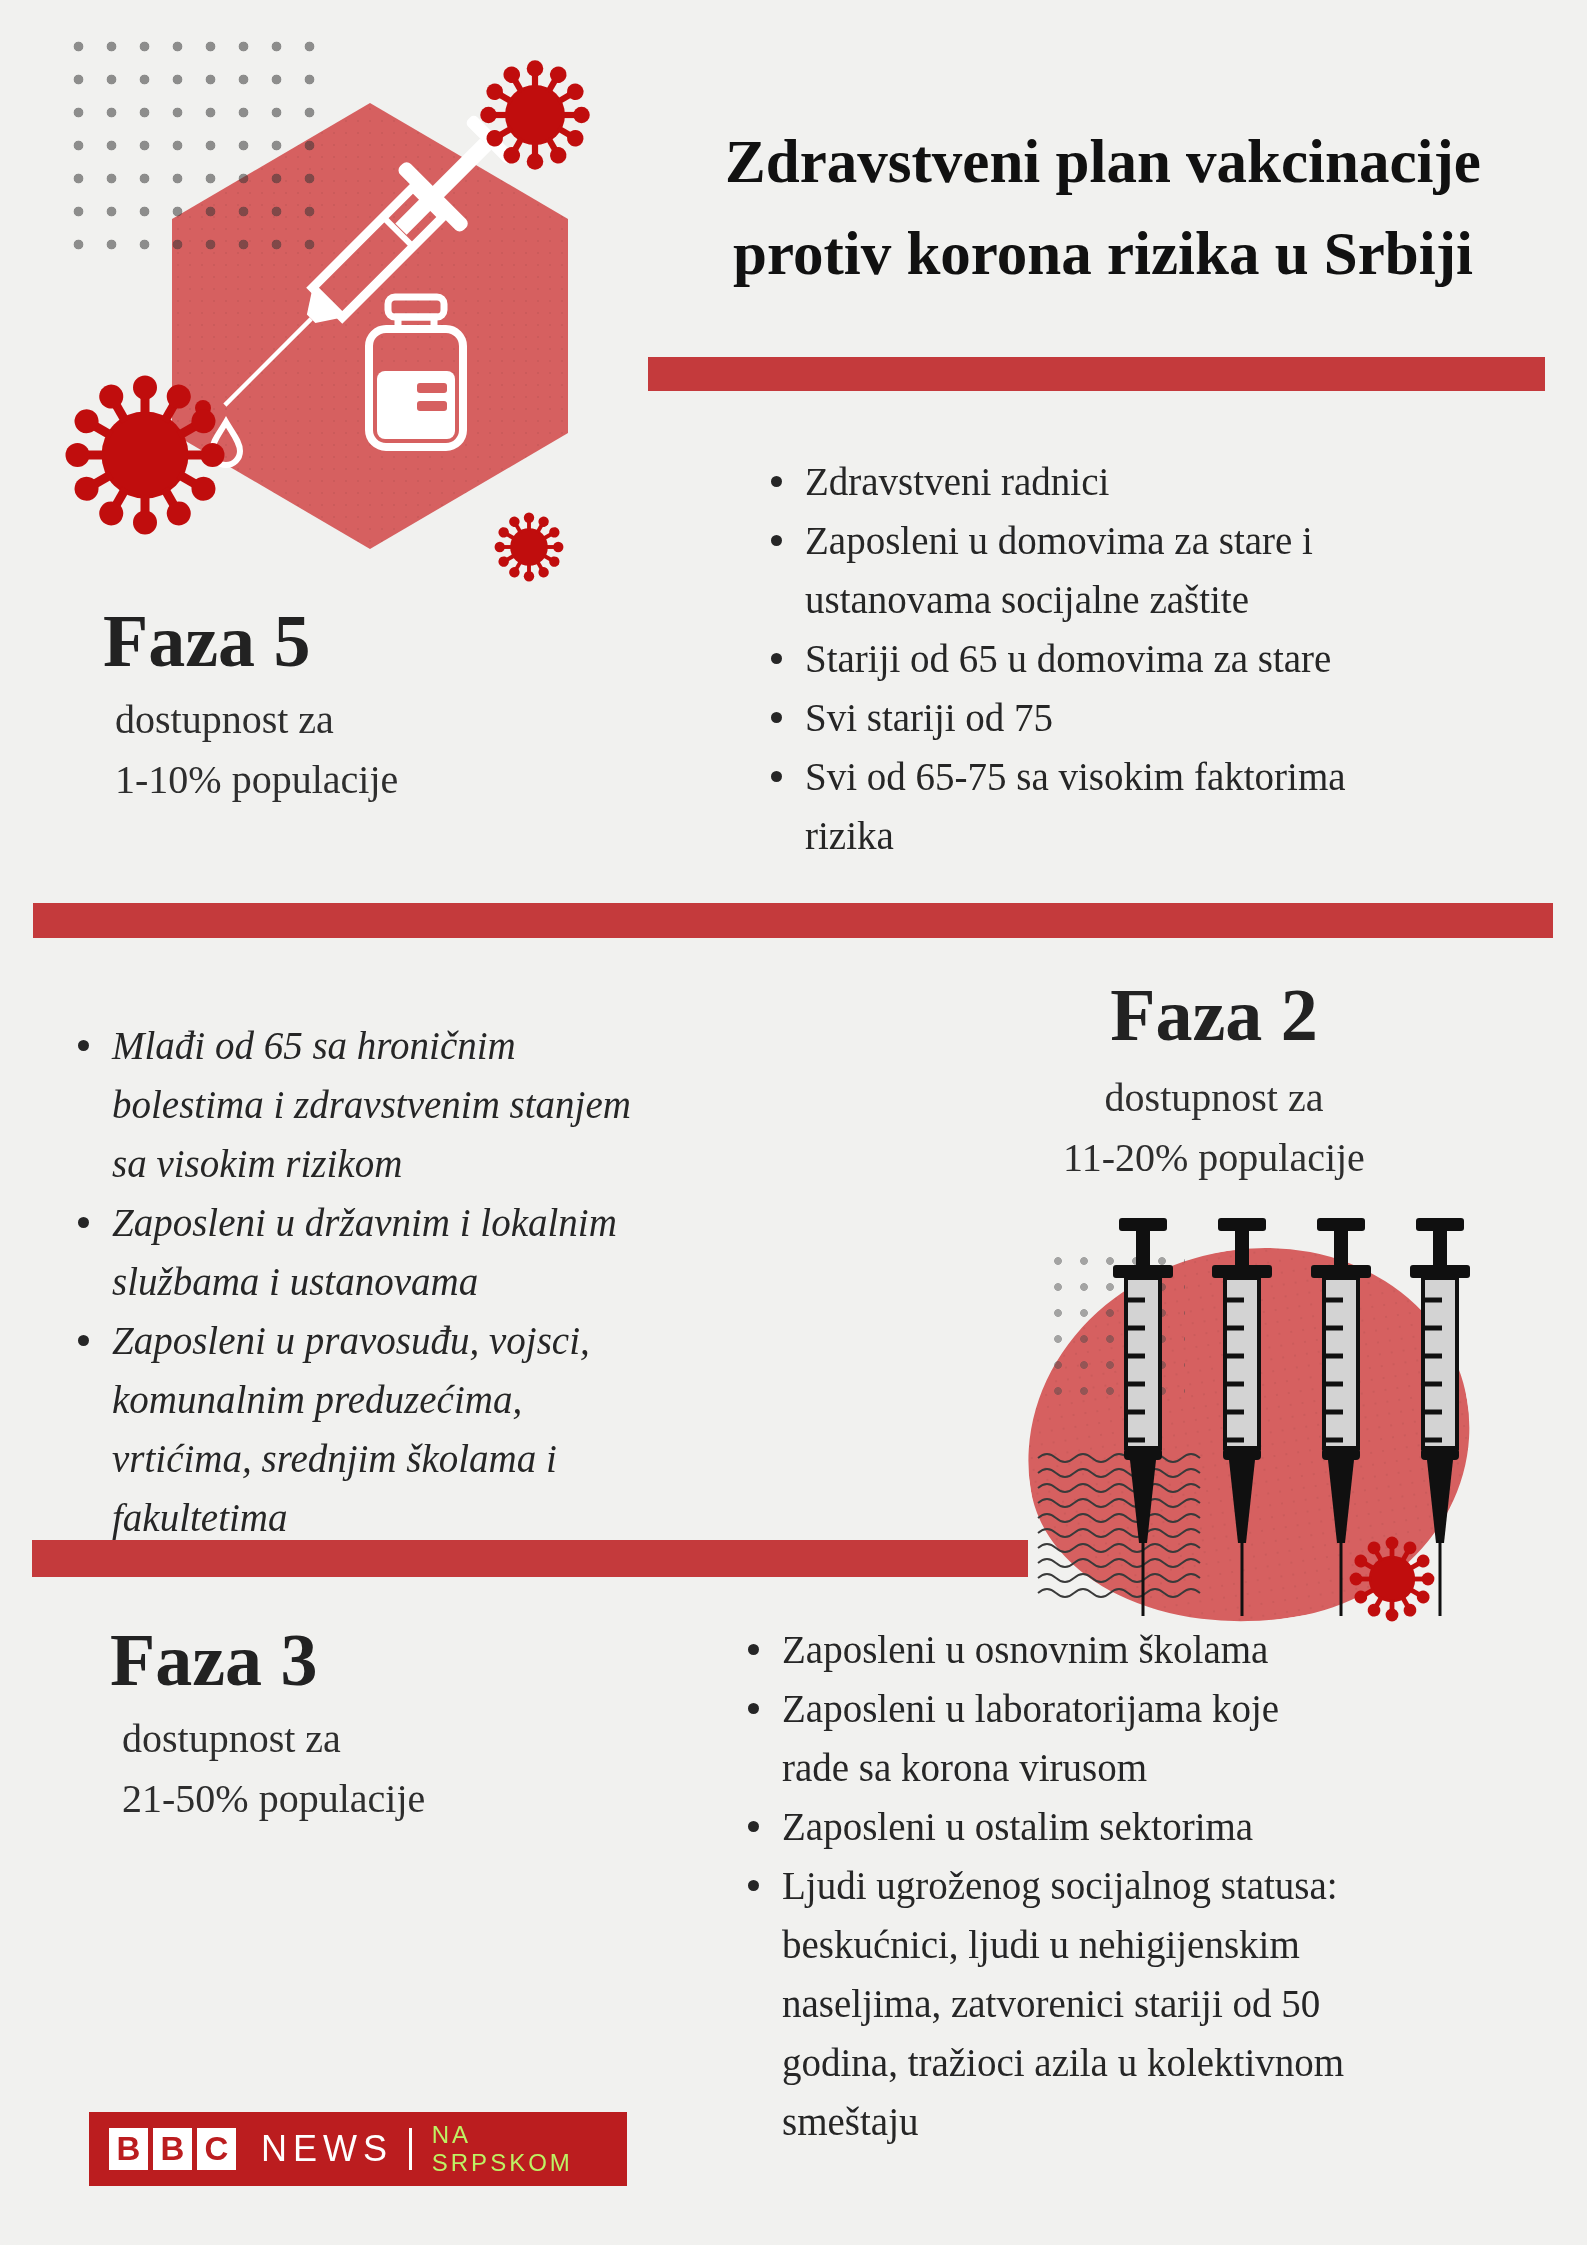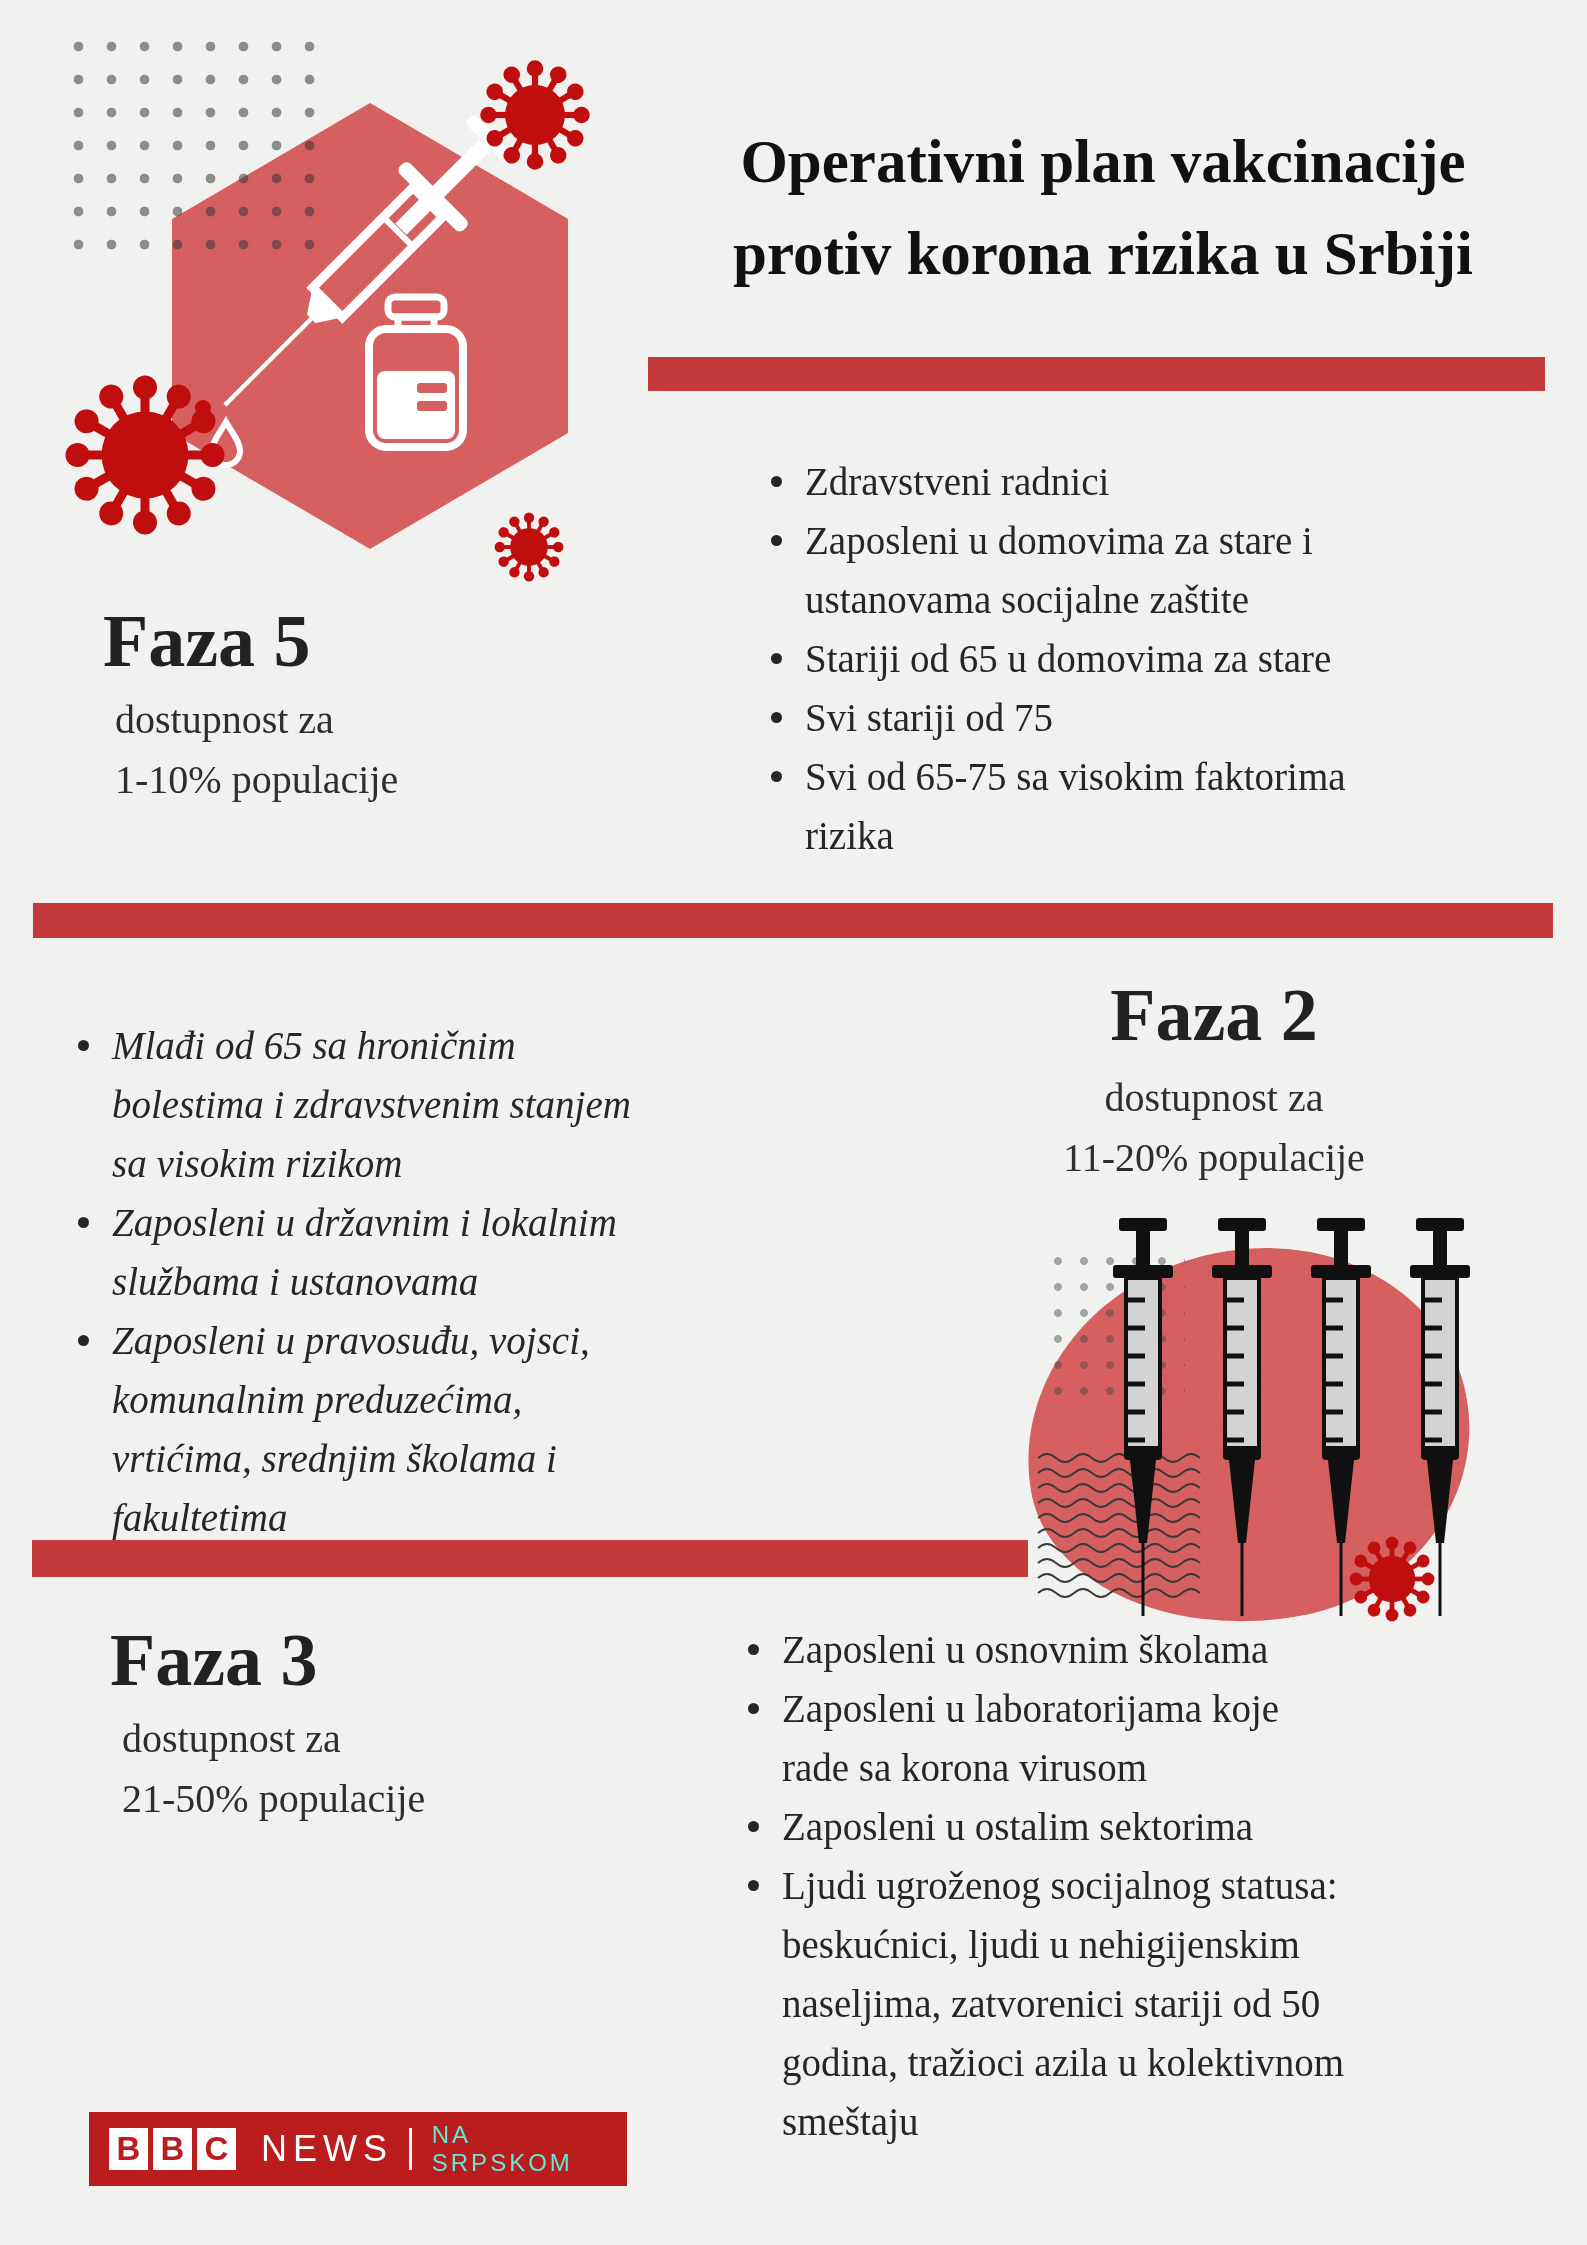--- a/index.html
+++ b/index.html
@@ -58,21 +58,21 @@
   
   .bbc-bar{
     position:absolute;left:89px;top:2112px;width:538px;height:74px;background:var(--bbc);
     display:flex;align-items:center;padding:0 20px;box-sizing:border-box;
     font-family:"Liberation Sans",sans-serif;
   }
   .bbc-sq{width:42px;height:42px;background:#fff;margin-right:5px;display:grid;place-items:center;
           font-weight:bold;font-size:33px;color:var(--bbc);}
   .bbc-news{color:#fff;font-size:36px;letter-spacing:6px;margin-left:20px;}
   .bbc-sep{width:3px;height:42px;background:#fff;margin:0 20px 0 16px;}
-  .bbc-ed{color:#5eead4;font-size:24px;letter-spacing:3px;}
+  .bbc-ed{color:#bef264;font-size:24px;letter-spacing:3px;}
 </style>
 </head>
 <body>
 
 <div class="canvas">
 
   <svg width="0" height="0" style="position:absolute">
     <defs>
       <g id="virus-proto" fill="#c00d0d" stroke="#c00d0d">
         <circle cx="60" cy="60" r="29" stroke="none"></circle>
@@ -146,21 +146,21 @@
       <use href="#virus-proto"></use>
     </svg>
   <svg class="abs" style="left:55px;top:365px" width="180" height="180" viewBox="0 0 120 120">
       <use href="#virus-proto"></use>
     </svg>
   <svg class="abs" style="left:490px;top:508px" width="78" height="78" viewBox="0 0 120 120">
       <use href="#virus-proto"></use>
     </svg>
 
   <h1 class="title">
-    <span>Operativni plan vakcinacije</span>
+    <span>Zdravstveni plan vakcinacije</span>
     <span>protiv korona rizika u Srbiji</span>
   </h1>
   <div class="bar bar-title"></div>
 
   <div class="phase-head ph-left" id="phase1">
     <div class="name">Faza 5</div>
     <div class="sub">dostupnost za
 1-10% populacije</div>
   </div>
   <ul class="blist" id="list1">

